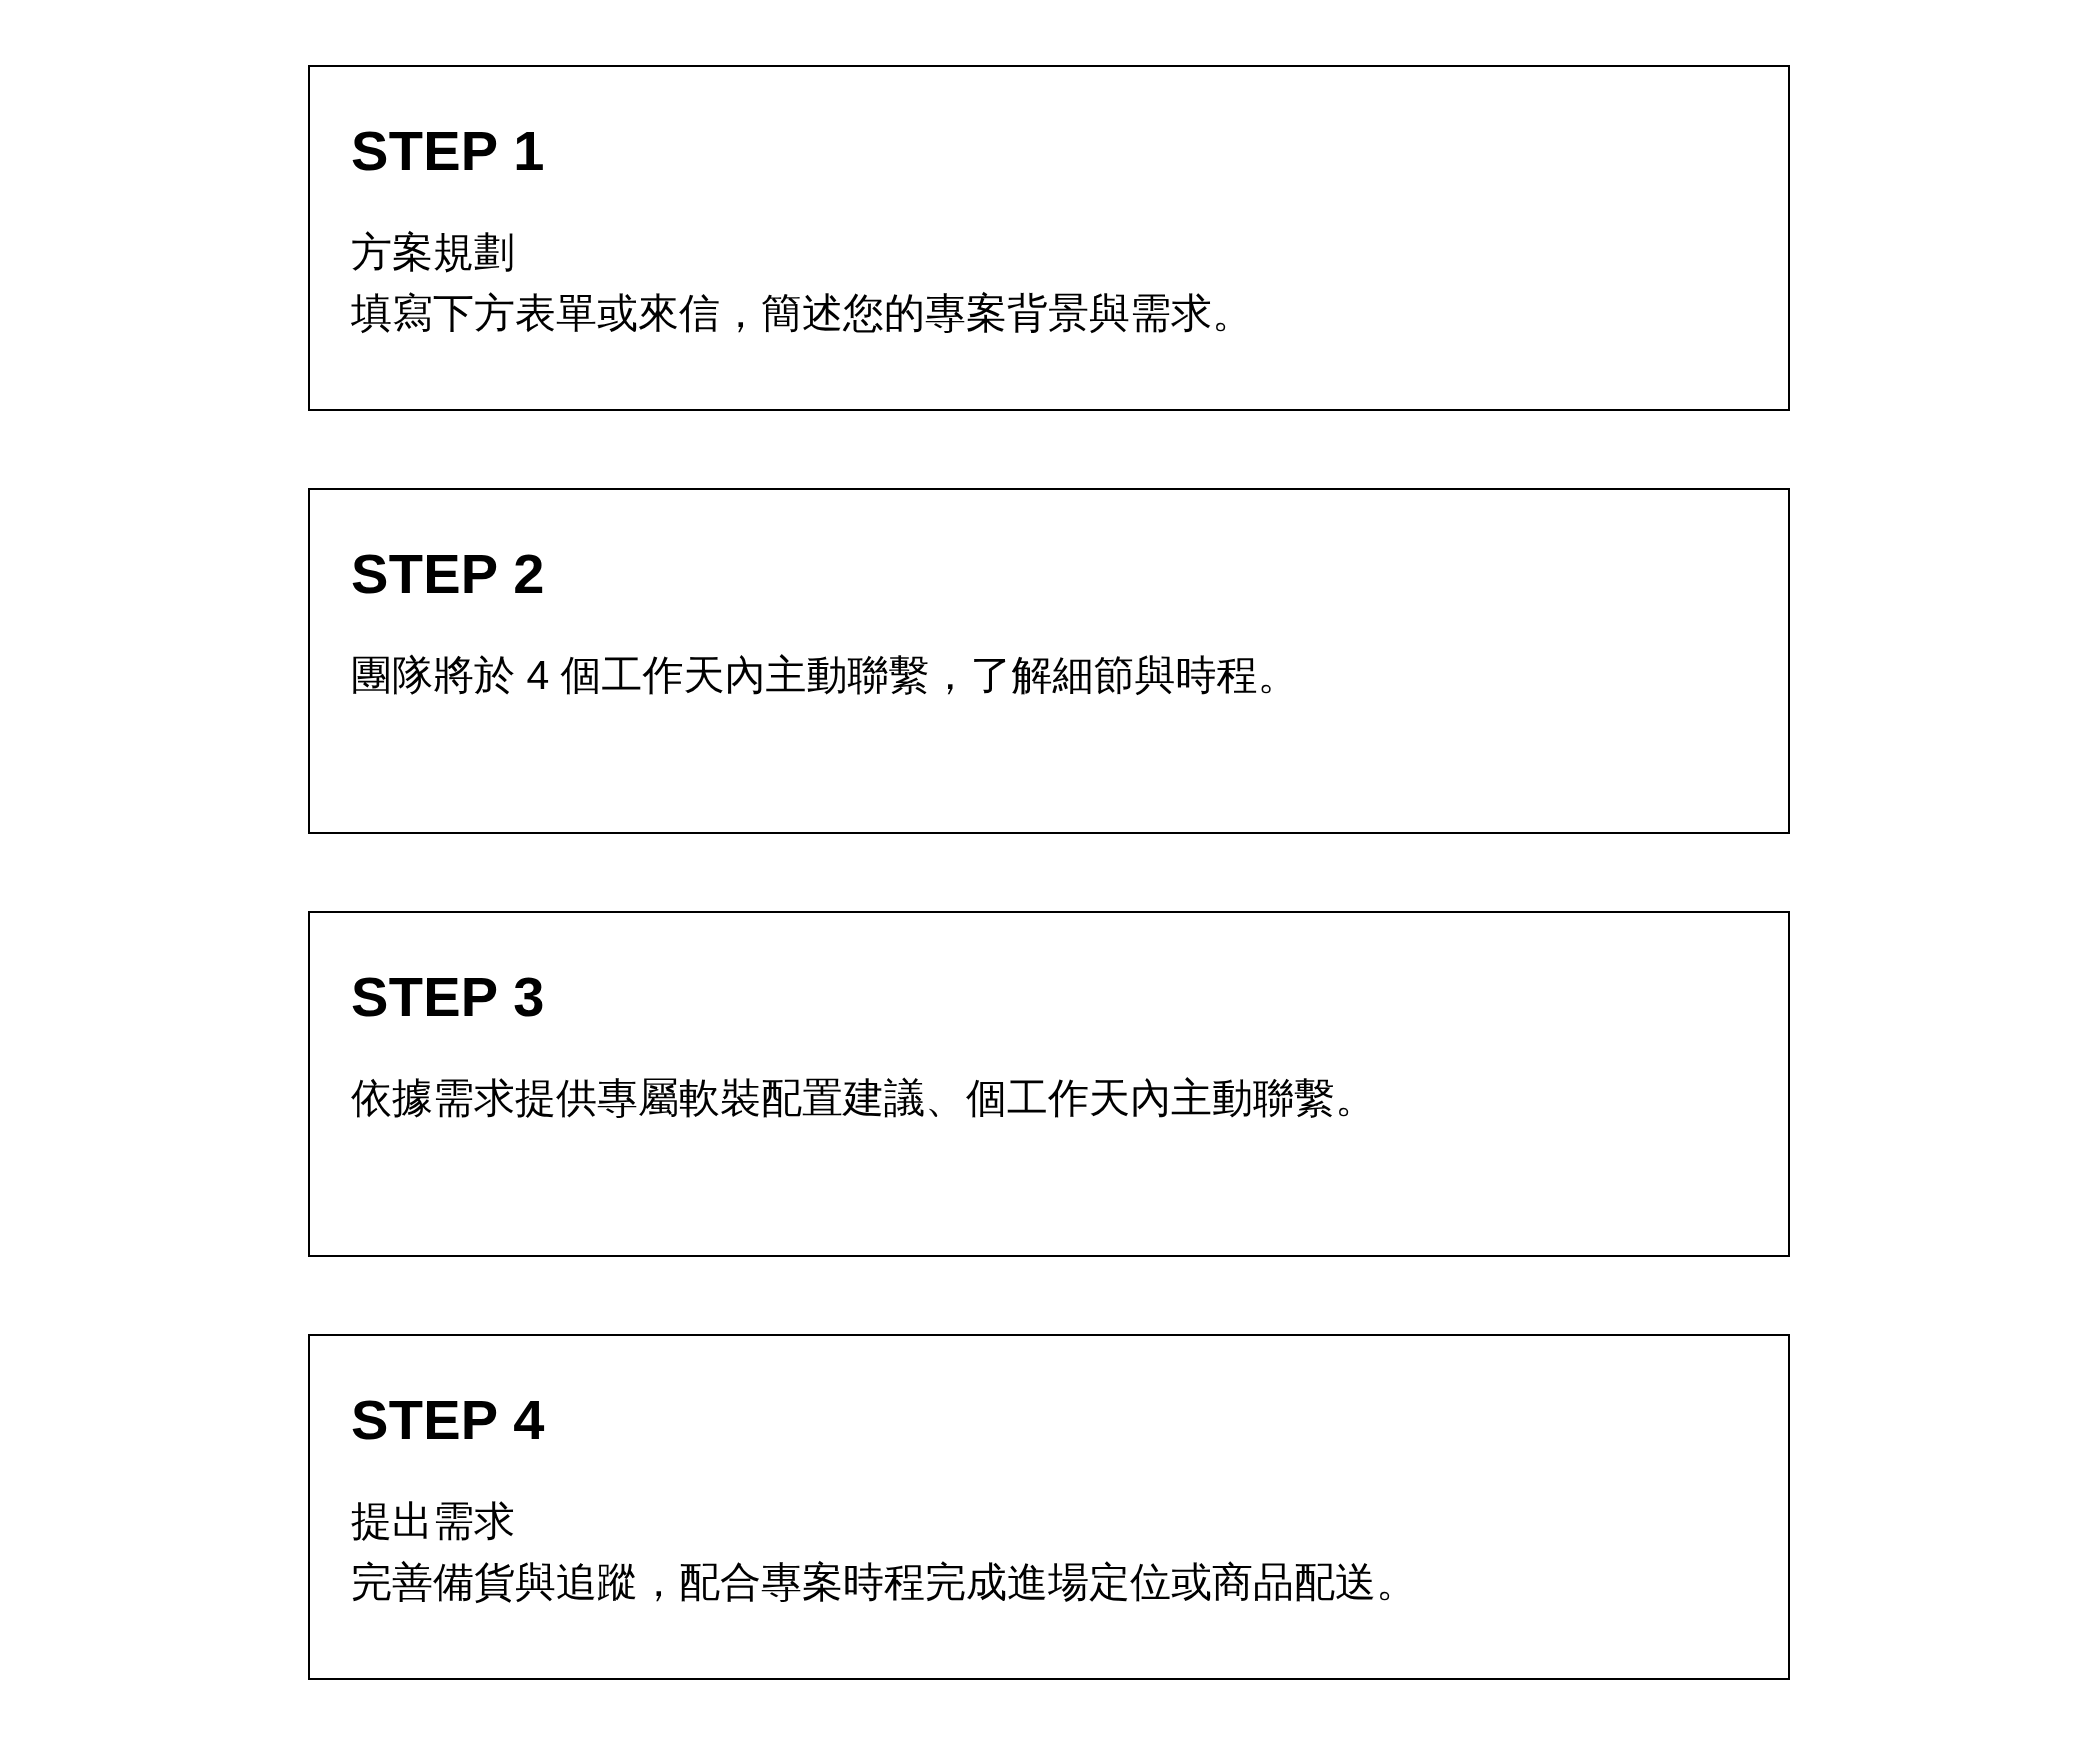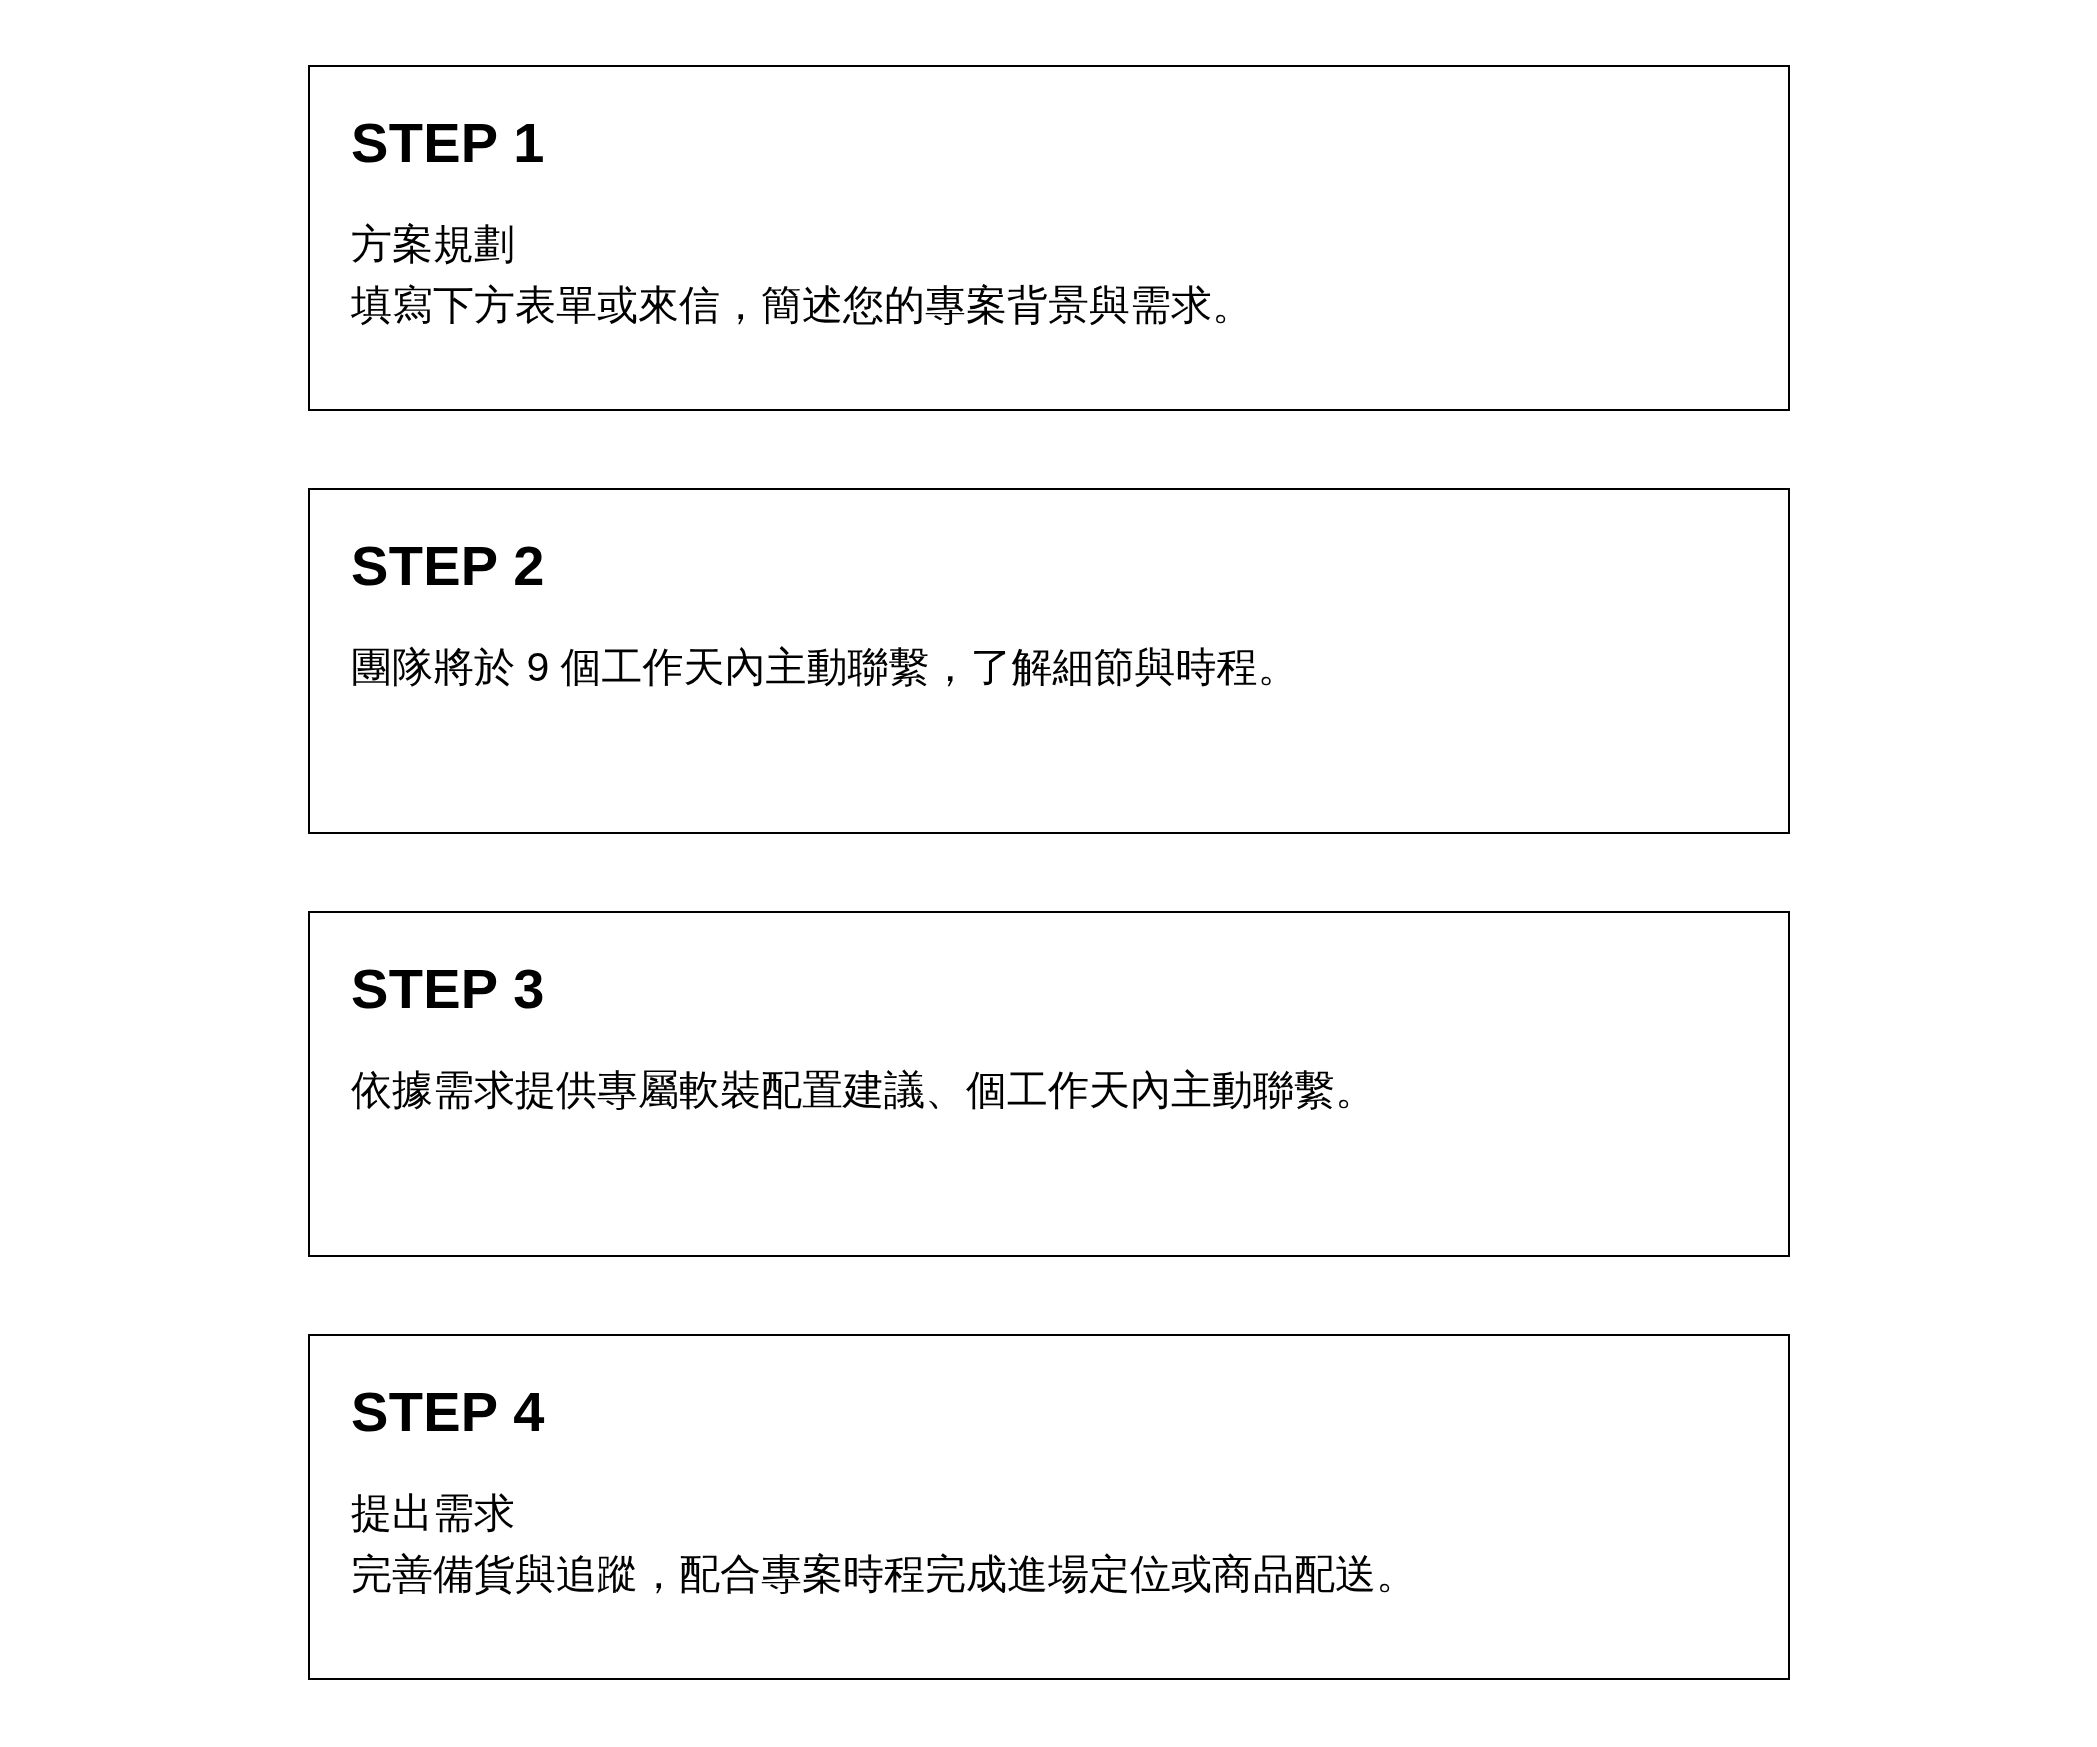--- a/index.html
+++ b/index.html
@@ -41,21 +41,21 @@
   .step-card:last-child {
     margin-bottom: 0;
   }
 
   .step-heading {
     font-size: 56px;
     font-weight: bold;
     line-height: 1.05;
     letter-spacing: 0.3px;
     color: #000000;
-    margin: 4px 0 41px 0;
+    margin: 12px 0 41px 0;
     white-space: nowrap;
   }
 
   .step-body {
     font-size: 41px;
     font-weight: normal;
     line-height: 61px;
     color: #000000;
   }
 
@@ -74,21 +74,21 @@
       <div class="step-heading">STEP 1</div>
       <div class="step-body">
         <div class="step-title-line">方案規劃</div>
         <div class="step-desc-line">填寫下方表單或來信，簡述您的專案背景與需求。</div>
       </div>
     </div>
 
     <div class="step-card">
       <div class="step-heading">STEP 2</div>
       <div class="step-body">
-        <div class="step-desc-line">團隊將於 9 個工作天內主動聯繫，了解細節與時程。</div>
+        <div class="step-desc-line">團隊將於 4 個工作天內主動聯繫，了解細節與時程。</div>
       </div>
     </div>
 
     <div class="step-card">
       <div class="step-heading">STEP 3</div>
       <div class="step-body">
         <div class="step-desc-line">依據需求提供專屬軟裝配置建議、個工作天內主動聯繫。</div>
       </div>
     </div>
 

